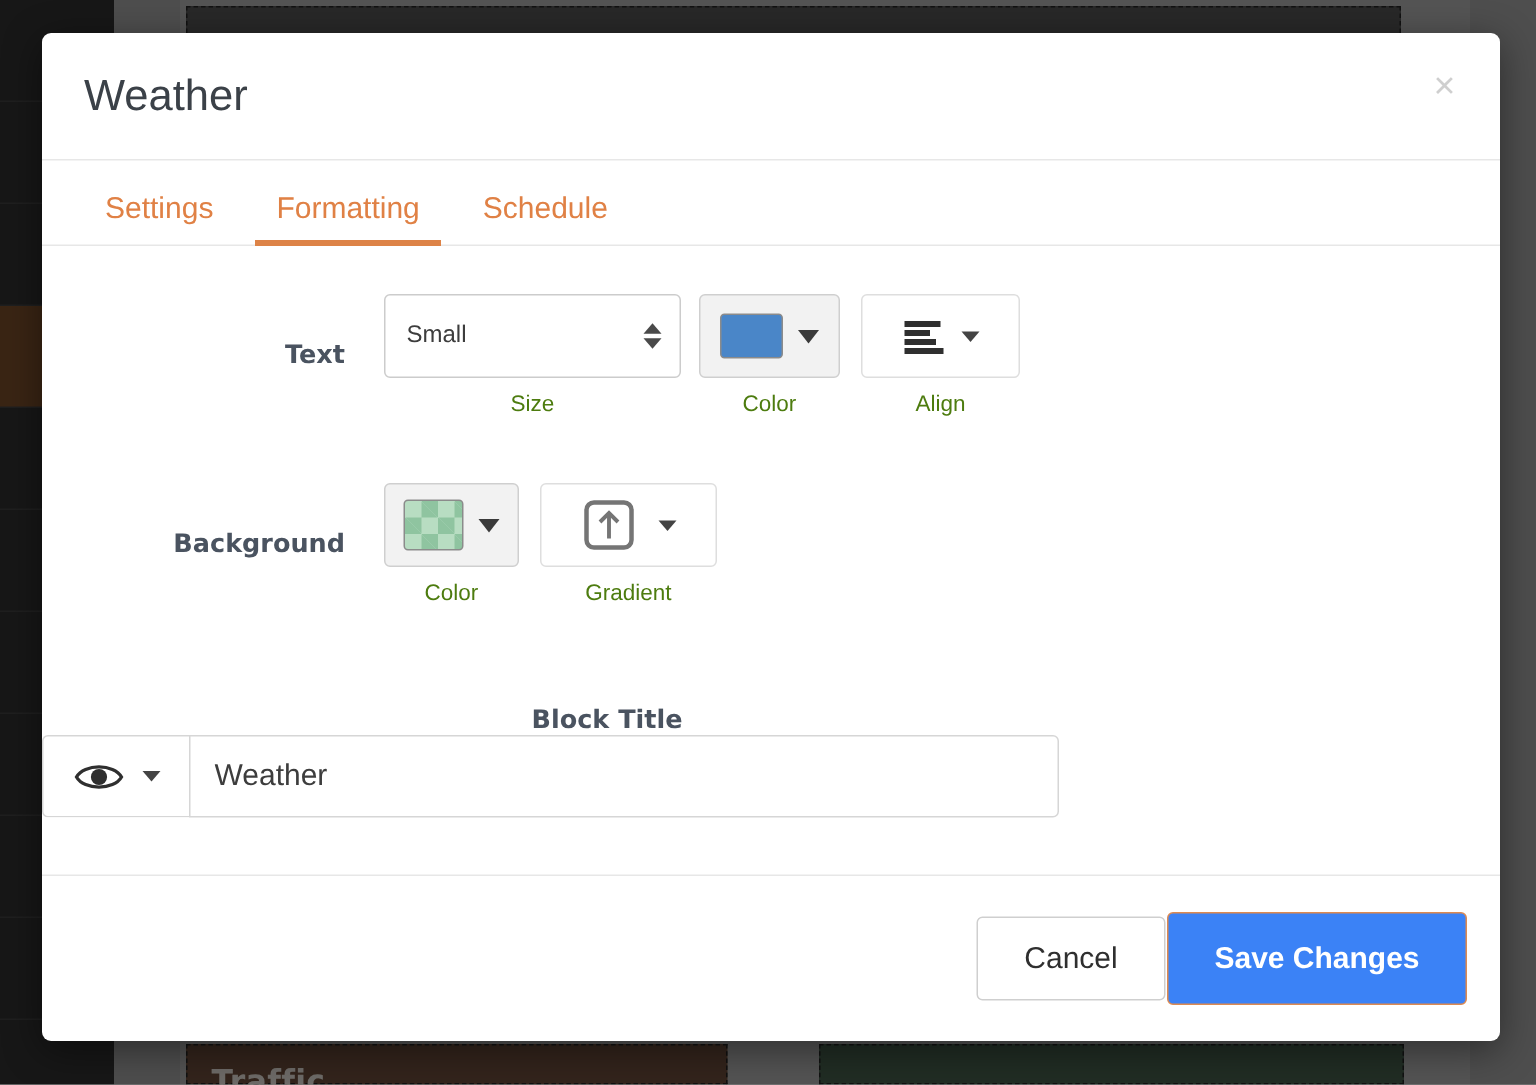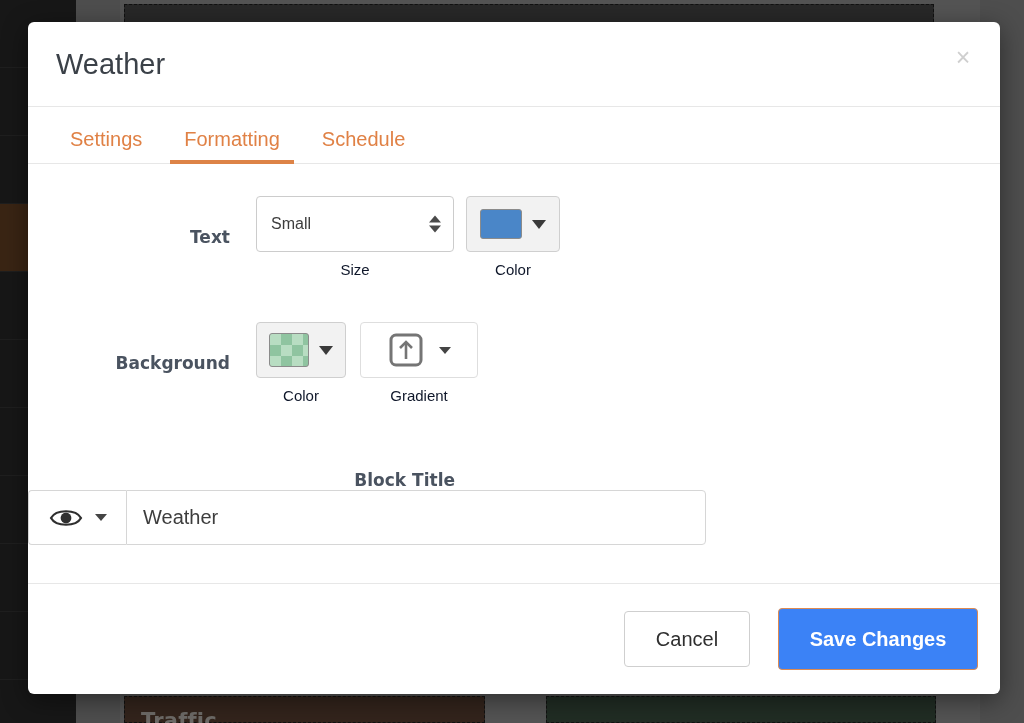--- a/index.html
+++ b/index.html
@@ -169,21 +169,21 @@
     display: flex;
     align-items: flex-start;
   }
   .ctrl-group {
     display: flex;
     flex-direction: column;
     align-items: center;
   }
   .ctrl-caption {
     font-size: 15px;
-    color: #0f172a;
+    color: #4d7c0f;
     margin-top: 9px;
     font-family: "Liberation Sans", sans-serif;
   }
 
   
   .size-select {
     width: 198px;
     height: 56px;
     border: 1px solid #cccccc;
     border-radius: 4px;
@@ -305,21 +305,21 @@
 
   
   .modal-footer {
     flex: 0 0 111px;
     height: 111px;
     border-top: 1px solid #e7e7e7;
     display: flex;
     align-items: center;
     justify-content: flex-end;
     padding-right: 22px;
-    gap: 28px;
+    gap: 1px;
     box-sizing: border-box;
   }
   .btn {
     font-size: 20px;
     border-radius: 4px;
     cursor: pointer;
     box-sizing: border-box;
     display: flex;
     align-items: center;
     justify-content: center;
@@ -405,20 +405,32 @@
         </div>
 
         <div class="ctrl-group" style="margin-left:12px;">
           <div class="tool-btn pressed" style="width:94px;">
             <span class="swatch" style="background:#4a86c8;"></span>
             <span class="caret"></span>
           </div>
           <div class="ctrl-caption">Color</div>
         </div>
 
+        <div class="ctrl-group" style="margin-left:14px;">
+          <div class="tool-btn" style="width:106px;">
+            <svg class="align-icon" width="30" height="26" viewBox="0 0 30 26">
+              <rect x="2" y="3" width="24" height="4" fill="#2f2f2f"></rect>
+              <rect x="2" y="9" width="17" height="4" fill="#2f2f2f"></rect>
+              <rect x="2" y="15" width="21" height="4" fill="#2f2f2f"></rect>
+              <rect x="2" y="21" width="26" height="4" fill="#2f2f2f"></rect>
+            </svg>
+            <span class="caret small"></span>
+          </div>
+          <div class="ctrl-caption">Align</div>
+        </div>
 
       </div>
     </div>
 
     <div class="form-row" style="left:0; top:158px;">
       <div class="form-label">Background</div>
       <div class="controls">
 
         <div class="ctrl-group">
           <div class="tool-btn pressed" style="width:90px;">

